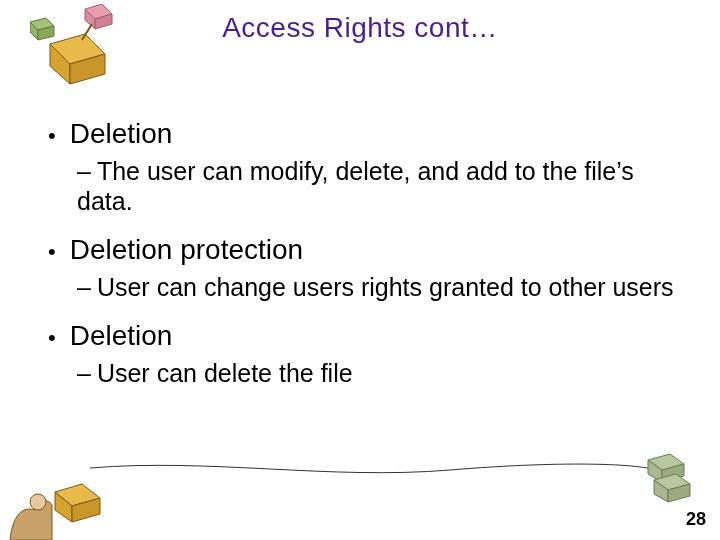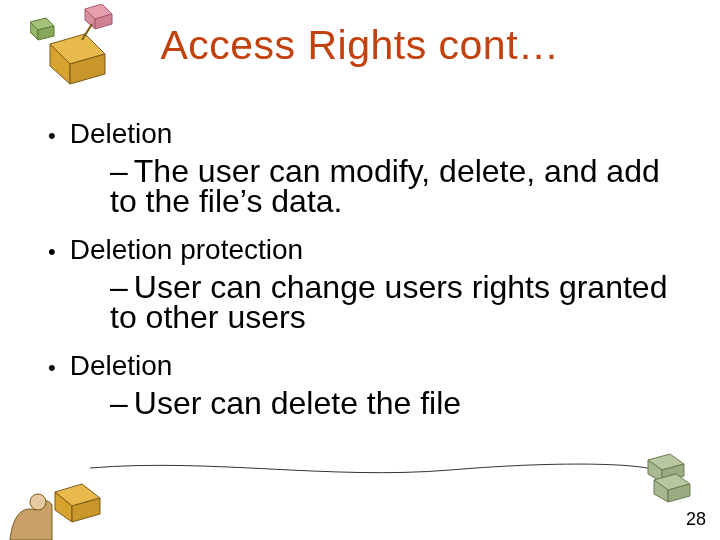--- a/index.html
+++ b/index.html
@@ -13,27 +13,27 @@
     position: relative;
   }
   .slide {
     position: relative;
     width: 720px;
     height: 540px;
     box-sizing: border-box;
   }
   .title {
     position: absolute;
-    top: 22px;
+    top: 12px;
     left: 0;
     right: 0;
     text-align: center;
-    font-size: 41px;
+    font-size: 28px;
     font-weight: 400;
-    color: #c2410c;
+    color: #4c1d95;
     letter-spacing: 0.5px;
   }
   .body {
     position: absolute;
     top: 100px;
     left: 48px;
     right: 40px;
     color: #000;
   }
   .b1 {
@@ -41,35 +41,36 @@
     margin: 18px 0 6px 0;
     display: flex;
     align-items: baseline;
   }
   .b1 .dot {
     font-size: 22px;
     margin-right: 14px;
     line-height: 28px;
   }
   .b2 {
-    font-size: 32px;
-    margin: 4px 0 10px 62px;
+    font-size: 25px;
+    margin: 4px 0 10px 29px;
     line-height: 30px;
   }
   .b2 .dash {
     margin-right: 6px;
   }
   .b2-text {
   }
   .pagenum {
     position: absolute;
     right: 14px;
     bottom: 10px;
     font-size: 18px;
     color: #000;
+    font-weight: bold;
   }
   
   .deco-tl {
     position: absolute;
     left: 30px;
     top: 4px;
     width: 96px;
     height: 85px;
   }
   

